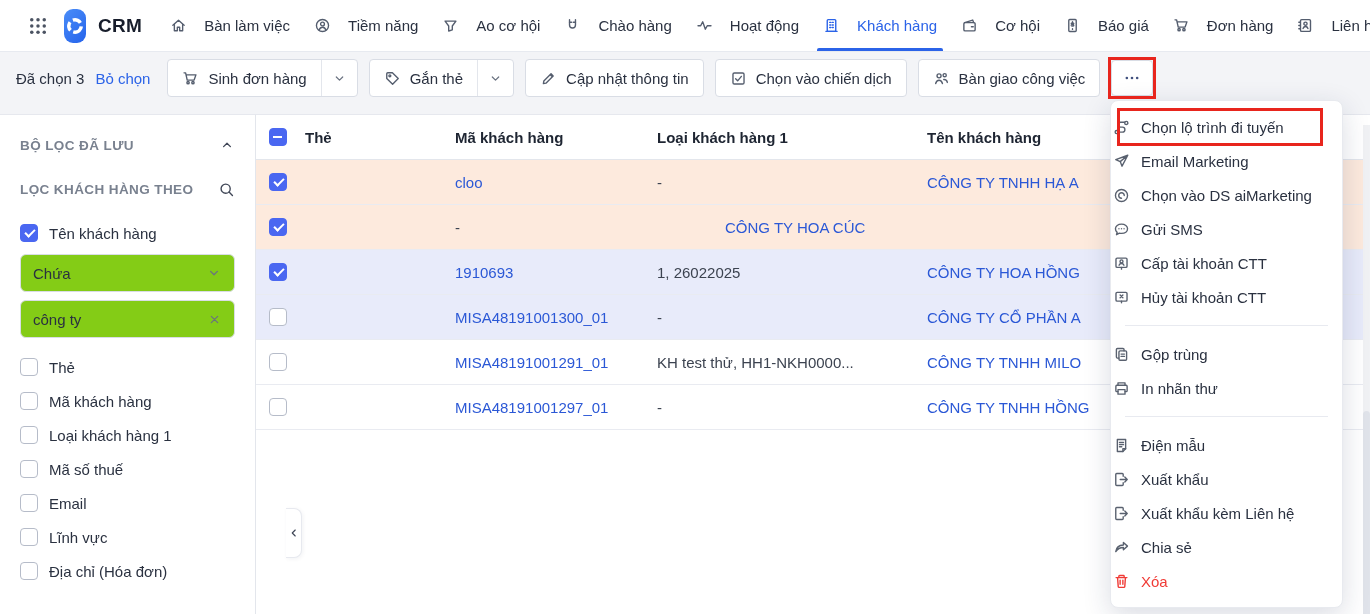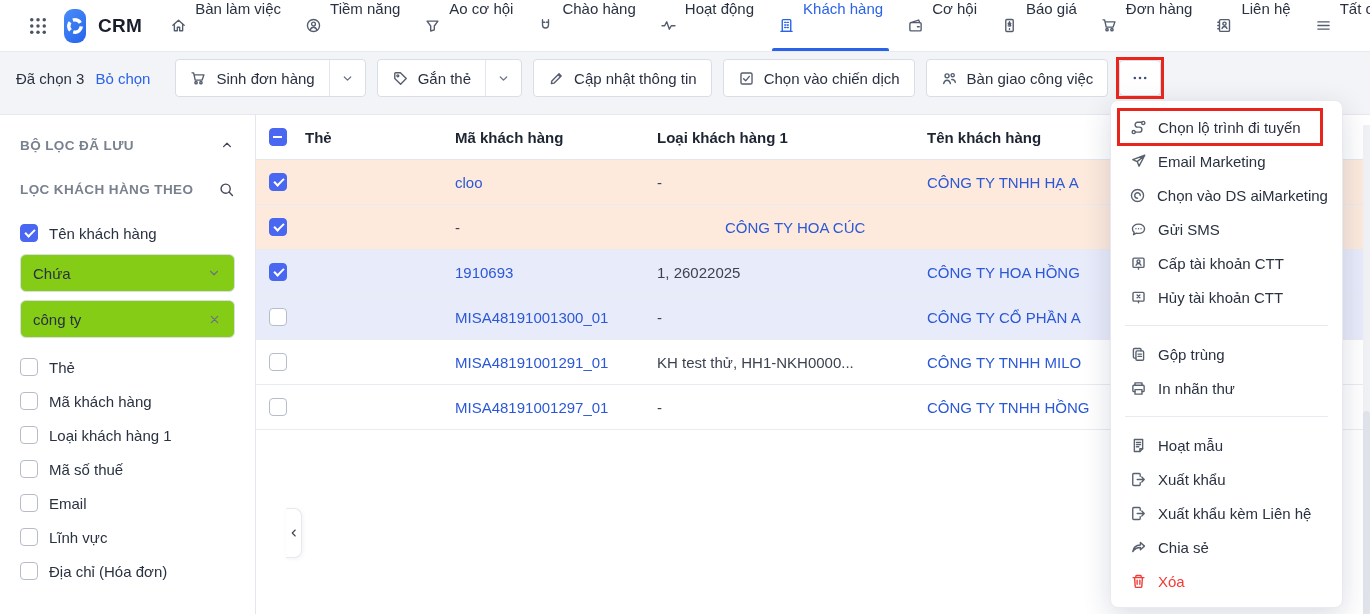--- a/index.html
+++ b/index.html
@@ -10,30 +10,30 @@
   }
   .ic{display:inline-flex;align-items:center;justify-content:center;line-height:0}
   .ic svg{display:block}
 
   
   .topbar{height:52px;background:#fff;border-bottom:1px solid #e7eaf0;display:flex;align-items:center;padding-left:28px;box-sizing:border-box;position:relative;z-index:2}
   .grid-btn{color:#4b5362;margin-right:16px;cursor:pointer}
   .logo{width:34px;height:34px;border-radius:9px;background:linear-gradient(135deg,#4a8df8,#2563eb);display:flex;align-items:center;justify-content:center;margin-right:12px}
   .app-title{font-size:19px;font-weight:bold;color:#171d2b;letter-spacing:.3px;margin-right:16px}
   .nav{display:flex;align-items:center;height:100%}
-  .nav-item{display:flex;gap:8px;padding:0 12px;height:100%;font-size:15px;color:#2a3140;cursor:pointer;position:relative;white-space:nowrap}
+  .nav-item{display:flex;align-items:center;gap:17px;padding:0 12px;height:100%;font-size:15px;color:#2a3140;cursor:pointer;position:relative;white-space:nowrap}
   .nav-item .ic{color:#545d6e}
   .nav-item.active{color:#2b63e8;font-weight:500}
   .nav-item.active .ic{color:#2b63e8}
   .nav-item.active::after{content:"";position:absolute;left:6px;right:6px;bottom:0;height:3px;background:#2b63e8;border-radius:2px 2px 0 0}
 
   
   .actionbar{height:52px;background:#f3f4f7;display:flex;align-items:center;padding:0 16px;gap:11px;box-sizing:border-box}
   .sel-count{font-size:15px;color:#2a3140}
-  .deselect{font-size:15px;color:#2b63e8;cursor:pointer;margin-right:14px}
+  .deselect{font-size:15px;color:#2b63e8;cursor:pointer;margin-right:6px}
   .btn{display:flex;align-items:stretch;background:#fff;border:1px solid #d9dde5;border-radius:4px;height:38px;font-size:15px;color:#2a3140;cursor:pointer;box-sizing:border-box}
   .btn .seg{display:flex;align-items:center;gap:9px;padding:0 14px}
   .btn .ic{color:#555e6e}
   .btn .caret{border-left:1px solid #e3e6ec;padding:0 10px;display:flex;align-items:center;color:#6a7280}
   .btn-more{width:42px;height:36px;display:flex;align-items:center;justify-content:center;background:#fff;border:1px solid #d9dde5;border-radius:4px;color:#40507e;cursor:pointer;position:relative;box-sizing:border-box}
 
   
   .content{position:absolute;top:104px;left:0;right:0;bottom:0;background:#f3f4f7;padding-top:10px;box-sizing:border-box;display:flex}
   .panel-side{width:256px;background:#fff;border-right:1px solid #e3e6ec;border-top:1px solid #e6e8ee;padding:22px 20px;box-sizing:border-box;overflow:hidden;flex:none}
   .panel-main{flex:1;background:#fff;border-top:1px solid #e6e8ee;position:relative;overflow:hidden}
@@ -64,21 +64,21 @@
   .c2{flex:0 0 202px;padding-left:7px;box-sizing:border-box;white-space:nowrap;overflow:hidden}
   .c3{flex:0 0 270px;padding-left:7px;box-sizing:border-box;white-space:nowrap;overflow:hidden}
   .c4{flex:0 0 385px;padding-left:7px;box-sizing:border-box;white-space:nowrap;overflow:hidden}
   .c5{flex:1;padding-left:7px;box-sizing:border-box;white-space:nowrap;overflow:hidden}
   .lnk{color:#2b58d6;cursor:pointer}
   .vtrack{position:absolute;right:0;top:10px;bottom:0;width:7px;background:#f0f1f4}
   .vthumb{position:absolute;right:0;top:286px;height:218px;width:7px;background:#e0e3ea;border-radius:4px}
 
   
   .menu{position:absolute;left:1110px;top:100px;width:233px;background:#fff;border:1px solid #e8eaef;border-radius:8px;box-shadow:0 8px 28px rgba(25,39,80,.16);padding:9px 0;z-index:6;box-sizing:border-box}
-  .menu-item{display:flex;align-items:center;gap:11px;height:34px;padding:0 18px;font-size:15px;color:#2a3140;cursor:pointer;position:relative;white-space:nowrap}
+  .menu-item{display:flex;align-items:center;gap:11px;height:34px;padding:0 1px;font-size:15px;color:#2a3140;cursor:pointer;position:relative;white-space:nowrap}
   .menu-item .ic{color:#59616f;width:18px;justify-content:center}
   .menu-item.danger{color:#f03b36}
   .menu-item.danger .ic{color:#f03b36}
   .menu-divider{border-top:1px solid #e8eaf0;margin:11px 14px}
 
   
   .anno{position:absolute;border:3px solid #e8251d;pointer-events:none;z-index:9}
   .anno-more{inset:-4px -4px}
   .anno-menuitem{left:6px;right:19px;top:-2px;bottom:-2px}
 </style>
@@ -543,21 +543,21 @@
     </div>
     <div class="menu-divider"></div>
     <div class="menu-item">
       <span class="ic">
         <svg viewBox="0 0 16 16" width="17" height="17" fill="none" stroke="currentColor" stroke-width="1.3" stroke-linecap="round" stroke-linejoin="round">
           <path d="M4.1 2.4h7.8v8.6l-2.6 2.6H4.1z"></path>
           <path d="M6.1 5.2h3.8M6.1 7.2h3.8M6.1 9.2h2.2"></path>
           <path d="M11.9 11H9.3v2.6"></path>
         </svg>
       </span>
-      <span>Hoạt mẫu</span>
+      <span>Điện mẫu</span>
     </div>
     <div class="menu-item">
       <span class="ic">
         <svg viewBox="0 0 16 16" width="17" height="17" fill="none" stroke="currentColor" stroke-width="1.3" stroke-linecap="round" stroke-linejoin="round">
           <path d="M9.6 5V3.3c0-.5-.4-.9-.9-.9H3.5c-.5 0-.9.4-.9.9v9.4c0 .5.4.9.9.9h5.2c.5 0 .9-.4.9-.9V11"></path>
           <path d="M6.8 8h6.6M11.1 5.7 13.4 8l-2.3 2.3"></path>
         </svg>
       </span>
       <span>Xuất khẩu</span>
     </div>

